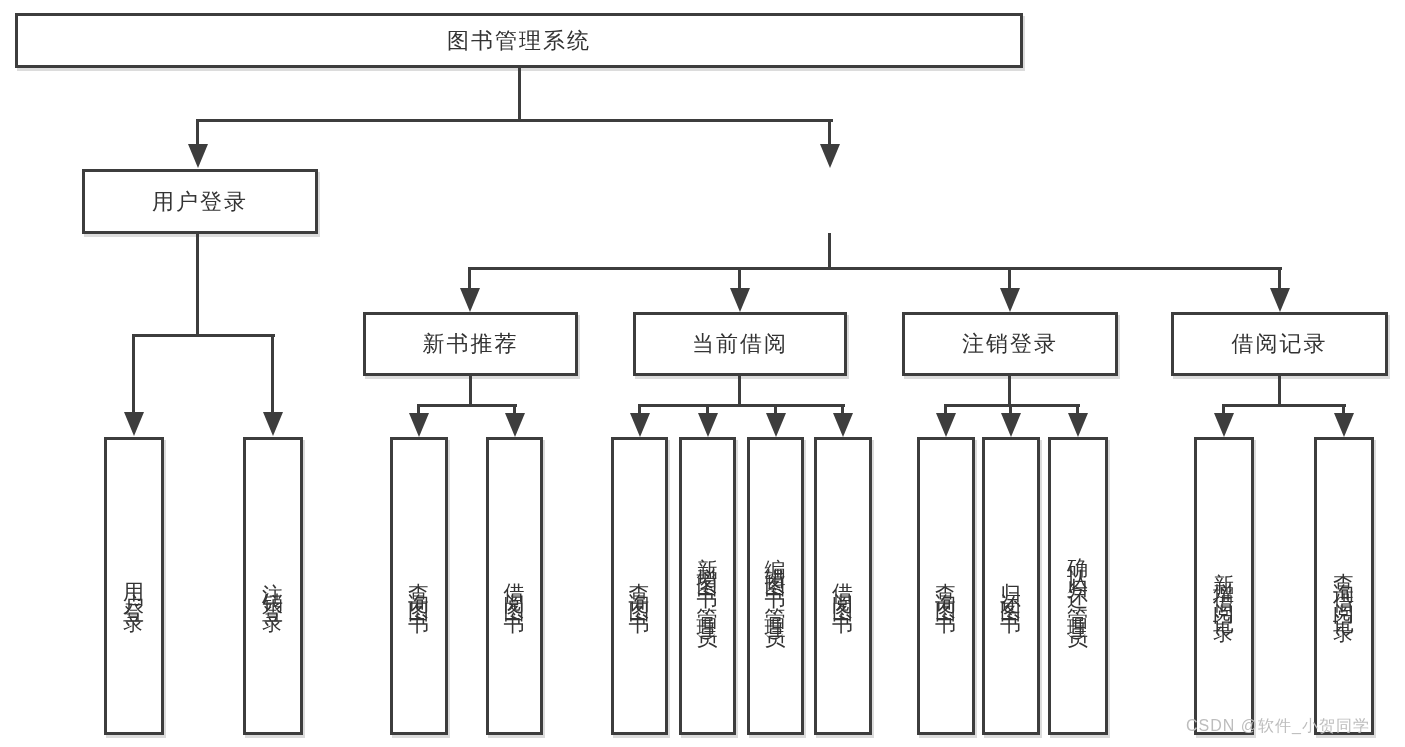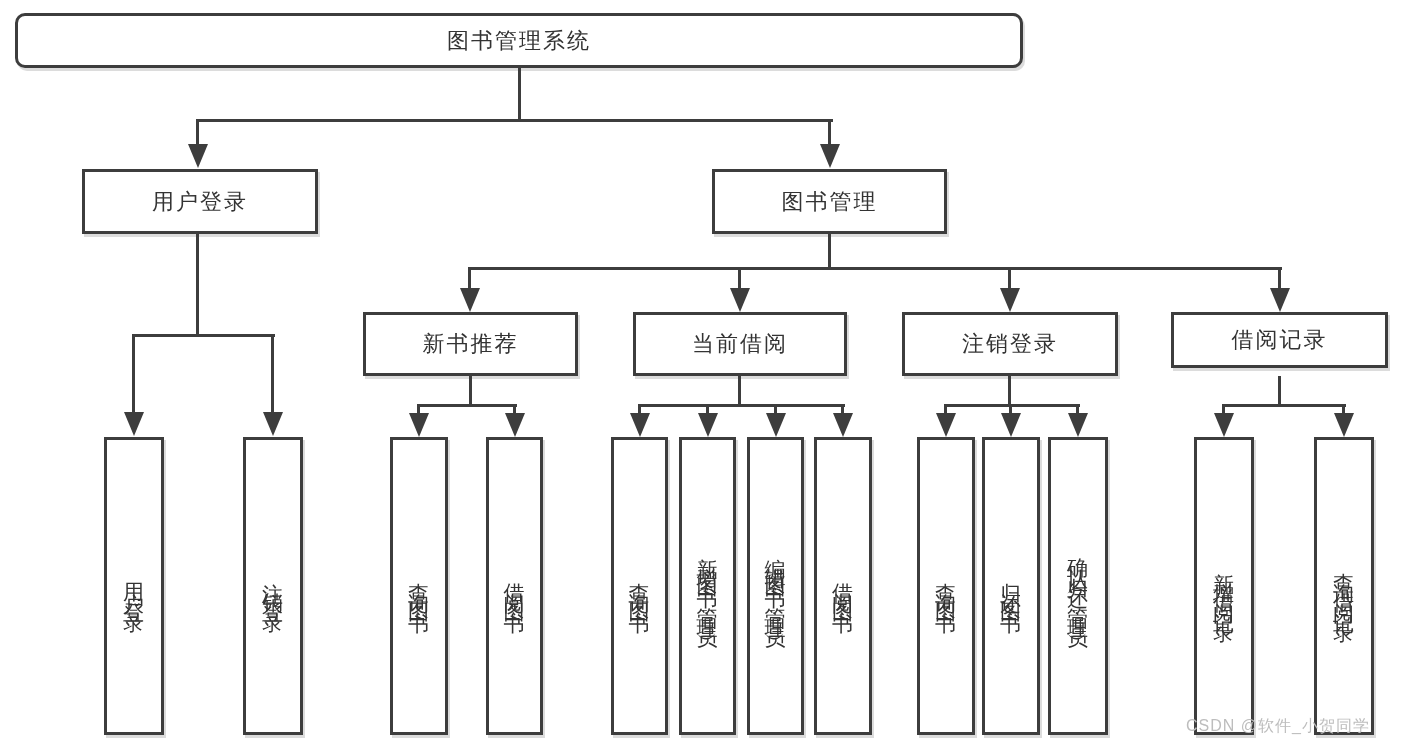--- a/index.html
+++ b/index.html
@@ -35,36 +35,33 @@
   .watermark{
     position:absolute;left:1186px;top:716px;
     font-size:16px;letter-spacing:1px;color:#bdbdbd;white-space:nowrap;
   }
 </style>
 </head>
 <body>
 
 <div id="canvas">
 
-  <div class="box" style="left:15px;top:13px;width:1008px;height:55px;border-radius:10px;">
+  <div class="box" style="left:15px;top:13px;width:1008px;height:55px;">
     <span>图书管理系统</span>
   </div>
 
   <div class="vline" style="left:518px;top:66px;height:56px;"></div>
   <div class="hline" style="left:196px;top:119px;width:637px;"></div>
   <div class="vline" style="left:196px;top:119px;height:30px;"></div>
   <div class="arrow" style="left:188px;top:144px;"></div>
   <div class="vline" style="left:828px;top:119px;height:30px;"></div>
   <div class="arrow" style="left:820px;top:144px;"></div>
 
   <div class="box" style="left:82px;top:169px;width:236px;height:65px;">
     <span>用户登录</span>
-  </div>
-  <div class="box" style="left:712px;top:169px;width:235px;height:65px;">
-    <span>图书管理</span>
   </div>
 
   <div class="vline" style="left:196px;top:233px;height:103px;"></div>
   <div class="hline" style="left:132px;top:334px;width:143px;"></div>
   <div class="vline" style="left:132px;top:334px;height:82px;"></div>
   <div class="arrow" style="left:124px;top:412px;"></div>
   <div class="vline" style="left:271px;top:334px;height:82px;"></div>
   <div class="arrow" style="left:263px;top:412px;"></div>
 
   <div class="vline" style="left:828px;top:233px;height:36px;"></div>
@@ -80,21 +77,21 @@
 
   <div class="box" style="left:363px;top:312px;width:215px;height:64px;">
     <span>新书推荐</span>
   </div>
   <div class="box" style="left:633px;top:312px;width:214px;height:64px;">
     <span>当前借阅</span>
   </div>
   <div class="box" style="left:902px;top:312px;width:216px;height:64px;">
     <span>注销登录</span>
   </div>
-  <div class="box" style="left:1171px;top:312px;width:217px;height:56px;text-align:center;">
+  <div class="box" style="left:1171px;top:312px;width:217px;height:64px;text-align:center;">
     <span>借阅记录</span>
   </div>
 
   <div class="vline" style="left:469px;top:376px;height:31px;"></div>
   <div class="hline" style="left:417px;top:404px;width:100px;"></div>
   <div class="vline" style="left:417px;top:404px;height:12px;"></div>
   <div class="arrow" style="left:409px;top:413px;"></div>
   <div class="vline" style="left:513px;top:404px;height:12px;"></div>
   <div class="arrow" style="left:505px;top:413px;"></div>
 

